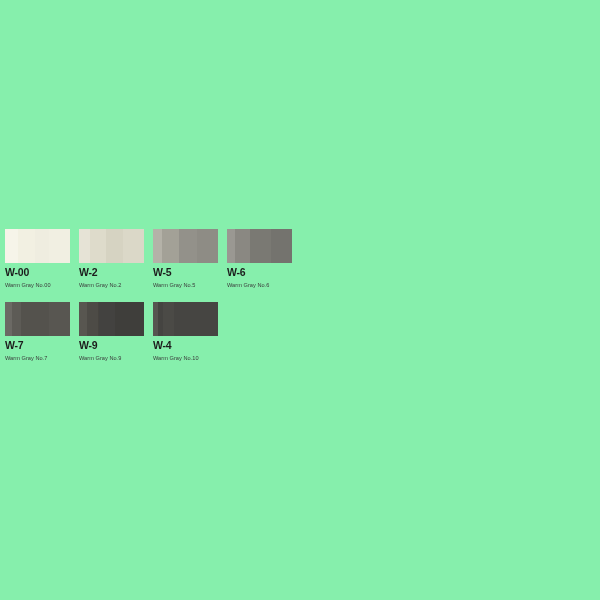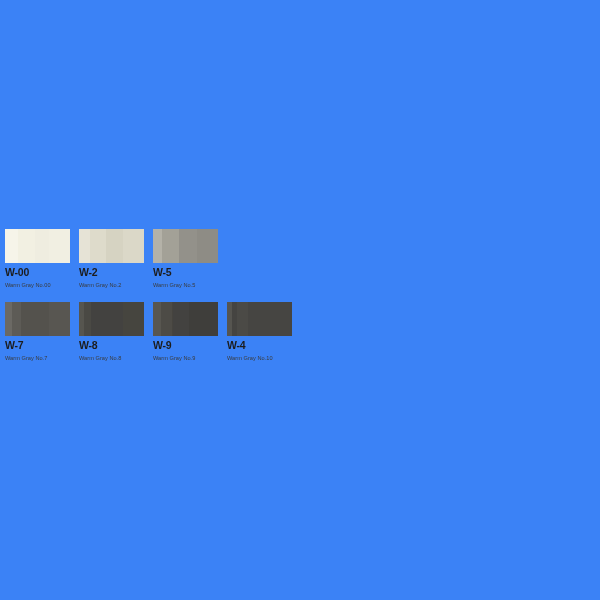--- a/index.html
+++ b/index.html
@@ -75,21 +75,21 @@
     color: #3a3a3a;
     letter-spacing: 0.05px;
     margin-top: 4px;
     line-height: 7px;
     white-space: nowrap;
   }
 </style>
 </head>
 <body style="background: rgb(254, 254, 254);">
 
-<div id="chart-sheet" style="background: #3b82f6;">
+<div id="chart-sheet" style="background: #86efac;">
   <div id="swatch-grid">
       <div class="swatch-row">
         <div class="swatch-cell">
           <div class="swatch-chip" style="background: rgb(243, 241, 228);">
             <span class="band" style="background: rgb(246, 244, 233); left: 0%; width: 20%;"></span>
             <span class="band" style="background: rgb(242, 240, 226); left: 20%; width: 26%;"></span>
             <span class="band" style="background: rgb(239, 237, 224); left: 46%; width: 22%;"></span>
             <span class="band" style="background: rgb(241, 239, 226); left: 68%; width: 32%;"></span>
           </div>
           <div class="swatch-code">W-00</div>
@@ -108,41 +108,41 @@
         <div class="swatch-cell">
           <div class="swatch-chip" style="background: rgb(155, 154, 144);">
             <span class="band" style="background: rgb(180, 178, 168); left: 0%; width: 14%;"></span>
             <span class="band" style="background: rgb(163, 161, 151); left: 14%; width: 26%;"></span>
             <span class="band" style="background: rgb(147, 145, 138); left: 40%; width: 28%;"></span>
             <span class="band" style="background: rgb(142, 140, 133); left: 68%; width: 32%;"></span>
           </div>
           <div class="swatch-code">W-5</div>
           <div class="swatch-desc">Warm Gray No.5</div>
         </div>
+        <div class="swatch-cell">
+          <div class="swatch-chip" style="background: rgb(127, 126, 120);">
+            <span class="band" style="background: rgb(154, 152, 146); left: 0%; width: 13%;"></span>
+            <span class="band" style="background: rgb(138, 136, 130); left: 13%; width: 22%;"></span>
+            <span class="band" style="background: rgb(122, 121, 115); left: 35%; width: 33%;"></span>
+            <span class="band" style="background: rgb(116, 115, 110); left: 68%; width: 32%;"></span>
+          </div>
+          <div class="swatch-code">W-6</div>
+          <div class="swatch-desc">Warm Gray No.6</div>
+        </div>
       </div>
       <div class="swatch-row">
         <div class="swatch-cell">
           <div class="swatch-chip" style="background: rgb(86, 84, 79);">
             <span class="band" style="background: rgb(107, 105, 100); left: 0%; width: 11%;"></span>
             <span class="band" style="background: rgb(93, 91, 86); left: 11%; width: 14%;"></span>
             <span class="band" style="background: rgb(84, 82, 77); left: 25%; width: 43%;"></span>
             <span class="band" style="background: rgb(88, 86, 81); left: 68%; width: 32%;"></span>
           </div>
           <div class="swatch-code">W-7</div>
           <div class="swatch-desc">Warm Gray No.7</div>
-        </div>
-        <div class="swatch-cell">
-          <div class="swatch-chip" style="background: rgb(69, 68, 63);">
-            <span class="band" style="background: rgb(86, 85, 79); left: 0%; width: 8%;"></span>
-            <span class="band" style="background: rgb(74, 73, 68); left: 8%; width: 10%;"></span>
-            <span class="band" style="background: rgb(67, 66, 64); left: 18%; width: 50%;"></span>
-            <span class="band" style="background: rgb(70, 69, 63); left: 68%; width: 32%;"></span>
-          </div>
-          <div class="swatch-code">W-8</div>
-          <div class="swatch-desc">Warm Gray No.8</div>
         </div>
         <div class="swatch-cell">
           <div class="swatch-chip" style="background: rgb(70, 68, 63);">
             <span class="band" style="background: rgb(88, 86, 80); left: 0%; width: 12%;"></span>
             <span class="band" style="background: rgb(77, 75, 70); left: 12%; width: 18%;"></span>
             <span class="band" style="background: rgb(67, 66, 64); left: 30%; width: 26%;"></span>
             <span class="band" style="background: rgb(63, 62, 59); left: 56%; width: 44%;"></span>
           </div>
           <div class="swatch-code">W-9</div>
           <div class="swatch-desc">Warm Gray No.9</div>

